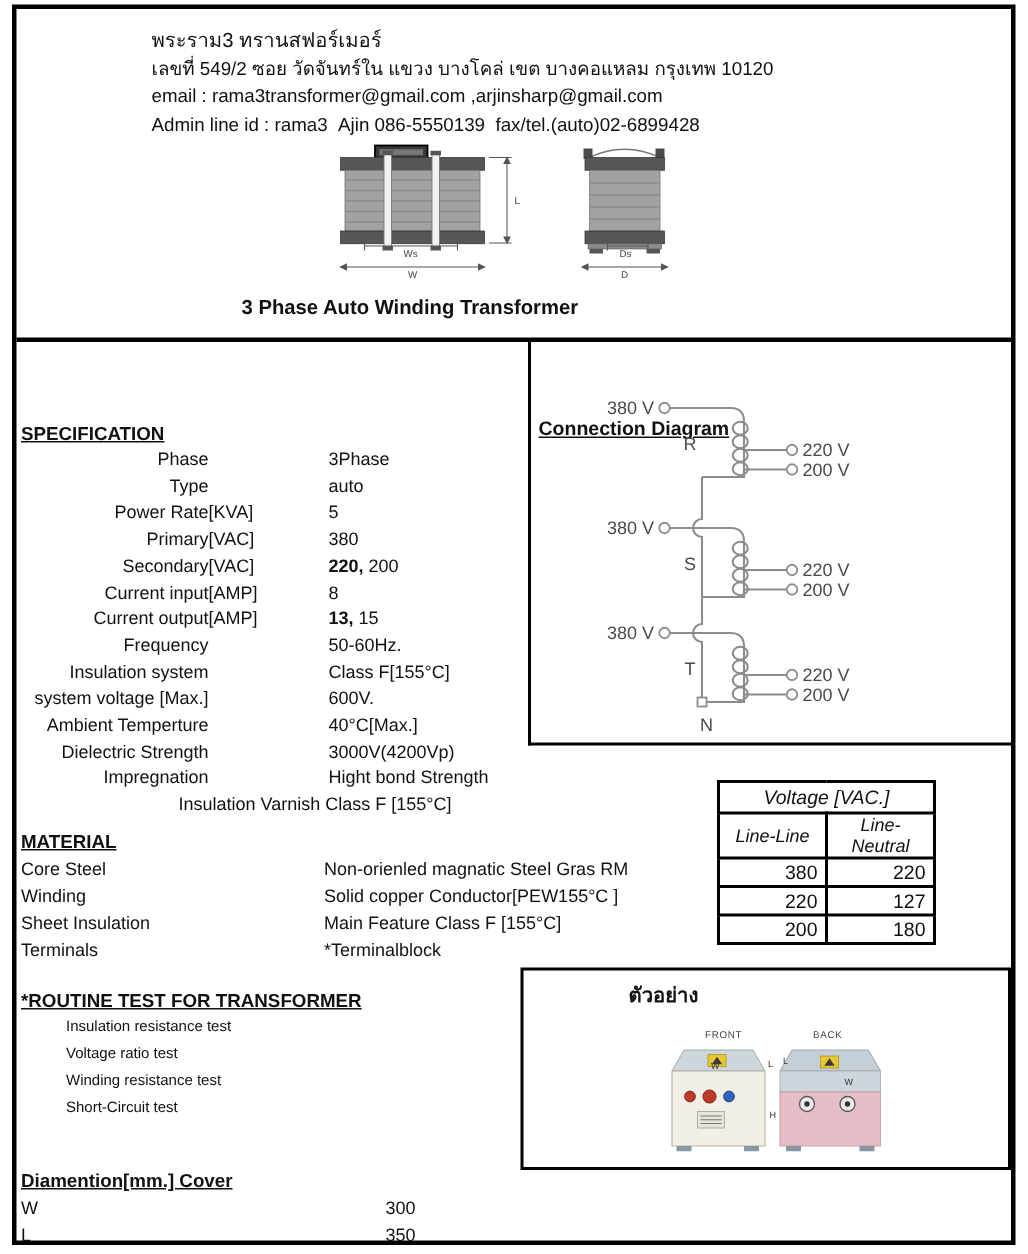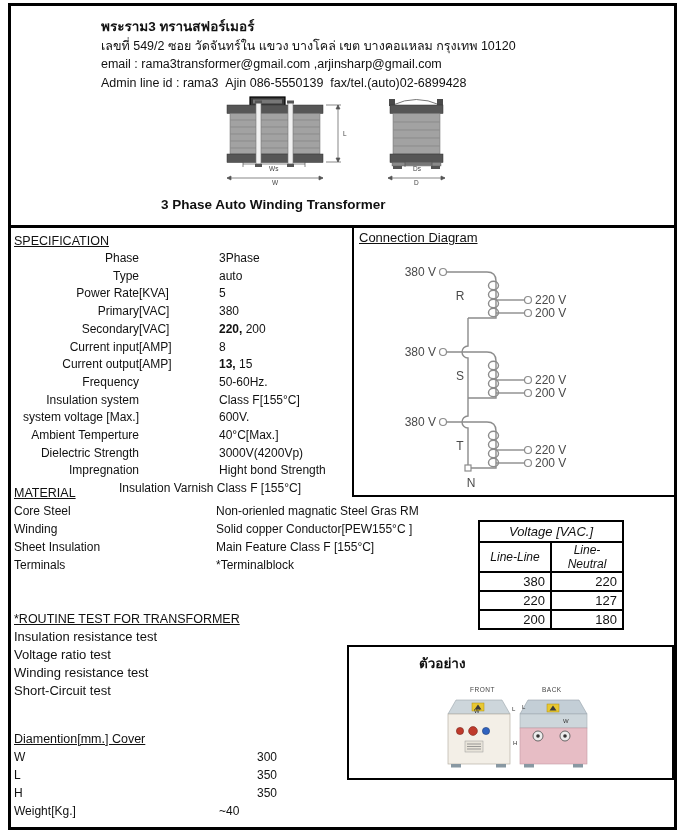--- a/index.html
+++ b/index.html
@@ -1,57 +1,57 @@
 <!DOCTYPE html>
 <html><head>
 <meta charset="utf-8">
 <style>
   html,body{margin:0;padding:0;background:#fff;}
   body{width:685px;height:836px;position:relative;font-family:"Liberation Sans",sans-serif;color:#111;}
   .page{position:absolute;left:8px;top:3px;width:669px;height:827px;border:3px solid #000;box-sizing:border-box;background:#fff;}
   .abs{position:absolute;}
   
   .hdr{left:90px;top:12px;width:540px;font-size:12.5px;line-height:18.5px;}
-  .hdr .company{font-weight:bold;font-size:13.5px;}
+  .hdr .company{font-weight:normal;font-size:13.5px;}
   
   .drawing{left:172px;top:90px;}
   .prod-title{left:150px;top:191px;width:345px;text-align:left;font-weight:bold;font-size:13.5px;}
   .rule{left:0;top:219px;width:100%;height:3px;background:#000;}
   
-  .sh{font-weight:normal;text-decoration:underline;font-size:12.5px;}
+  .sh{font-weight:bold;text-decoration:underline;font-size:12.5px;margin-top:48px;}
   
   .spec{left:3px;top:226px;width:336px;}
   .spec .sh{line-height:18px;}
   .srow{display:flex;font-size:12px;line-height:17.7px;}
   .sl{width:125px;flex:none;text-align:right;}
   .su{width:80px;flex:none;}
   .sv{flex:1;}
   .fnote{font-size:12px;line-height:17.7px;margin-left:105px;}
   
   .conn-box{left:341px;top:222px;width:322px;height:269px;border-left:2px solid #000;border-bottom:2px solid #000;box-sizing:border-box;}
   .conn-box .sh{position:absolute;left:5px;top:2px;font-size:13px;}
   .conn-svg{position:absolute;left:0;top:22px;}
   .cline{stroke:#8c8c8c;stroke-width:1.4;fill:none;}
   .cterm{stroke:#8c8c8c;stroke-width:1.2;fill:#fff;}
   .ctext{font-size:12px;fill:#4a4a4a;}
   
-  .material{left:3px;top:478px;width:455px;}
+  .material{left:3px;top:498px;width:455px;}
   .material .sh{line-height:18px;}
   .mrow{display:flex;font-size:12px;line-height:18px;}
   .ml{width:202px;flex:none;}
   
   .vtable{left:467px;top:514px;border-collapse:collapse;}
   .vtable td{border:2px solid #000;font-size:12px;padding:0 5px;}
   .vtable .vt{text-align:center;font-style:italic;font-size:13px;height:19px;}
   .vtable .vh{text-align:center;font-style:italic;height:16px;width:60px;}
   .vtable .vd{text-align:right;font-size:13px;height:17px;}
   
   .routine{left:3px;top:604px;width:330px;}
   .routine .sh{line-height:18px;}
-  .ritem{font-size:13px;line-height:18px;}
+  .ritem{font-size:10px;line-height:18px;margin-left:30px;}
   
   .dims{left:3px;top:724px;width:330px;}
   .dims .sh{line-height:18px;}
   .drow{display:flex;font-size:12px;line-height:18px;}
   .dl{width:243px;flex:none;}
   .wl{width:205px;flex:none;}
   
   .example-box{left:336px;top:639px;width:327px;height:135px;border:2px solid #000;box-sizing:border-box;}
   .ex-cap{position:absolute;left:70px;top:5px;font-weight:bold;font-size:13.5px;}
   .ex-svg{position:absolute;left:90px;top:36px;}

